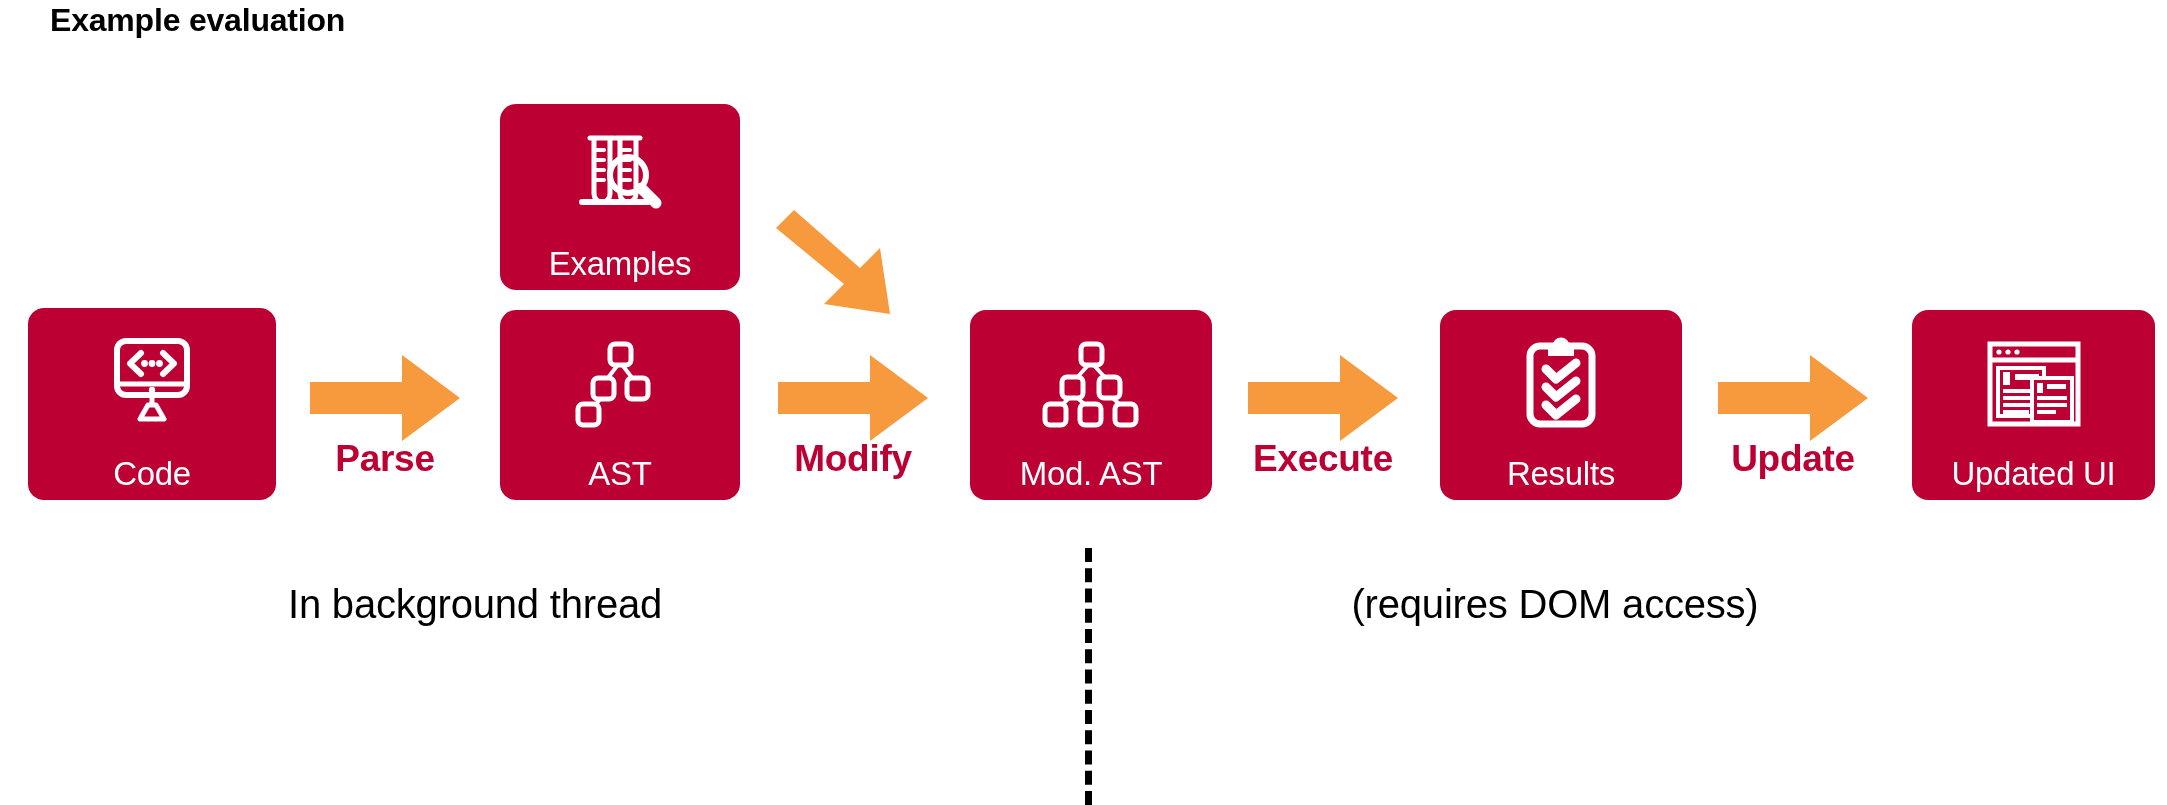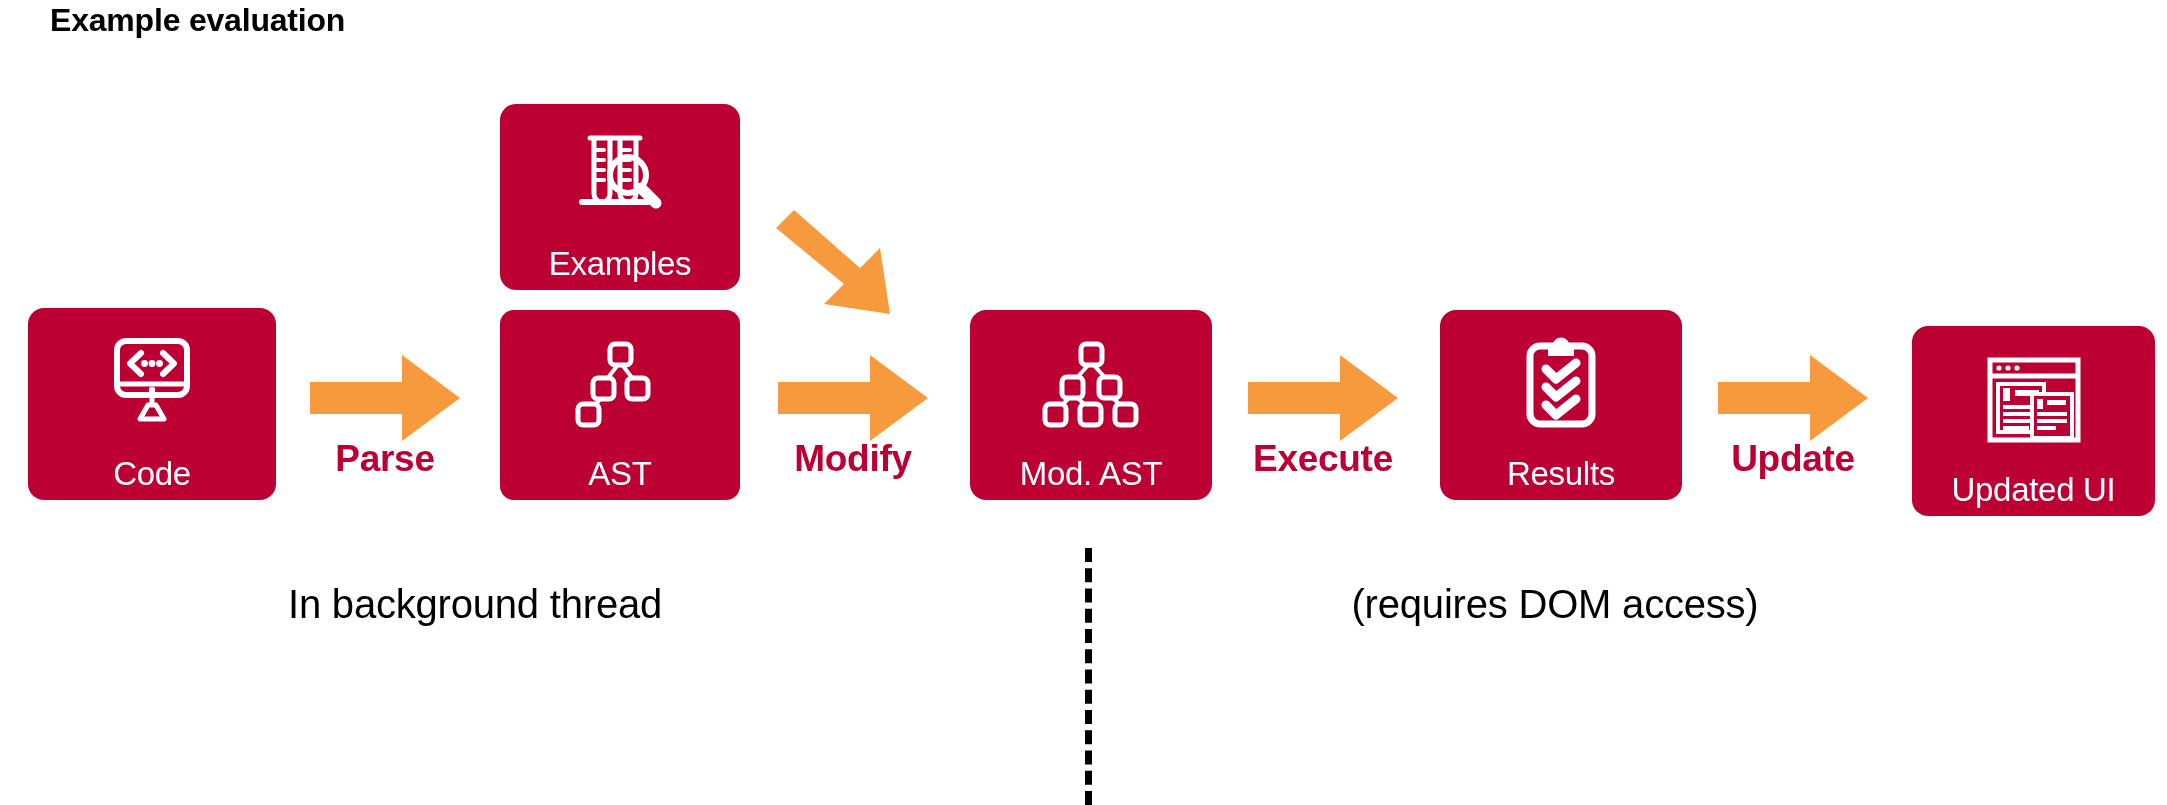--- a/index.html
+++ b/index.html
@@ -35,24 +35,24 @@
   .node .glyph svg{display:block;}
   .node .node-label{
     color:#ffffff;font-size:33px;font-weight:400;
     line-height:1;white-space:nowrap;
     letter-spacing:-0.3px;
   }
 
   
   #node-code      {left:28px;  top:308px; width:248px; height:192px;}
   #node-examples  {left:500px; top:104px; width:240px; height:186px;}
-  #node-ast       {left:500px; top:310px; width:240px; height:190px;border-radius:14px;}
+  #node-ast       {left:500px; top:310px; width:240px; height:190px;}
   #node-modast    {left:970px; top:310px; width:242px; height:190px;}
   #node-results   {left:1440px;top:310px; width:242px; height:190px;}
-  #node-updatedui {left:1912px;top:310px; width:243px; height:190px;margin-top:16px;}
+  #node-updatedui {left:1912px;top:310px; width:243px; height:190px;}
 
   
   .arrow{position:absolute;}
   .arrow svg{display:block;}
   #arrow-parse   {left:310px; top:355px; width:150px;height:86px;}
   #arrow-modify  {left:778px; top:355px; width:150px;height:86px;}
   #arrow-execute {left:1248px;top:355px; width:150px;height:86px;}
   #arrow-update  {left:1718px;top:355px; width:150px;height:86px;}
   #arrow-diagonal{left:772px; top:210px; width:140px;height:110px;}
 

